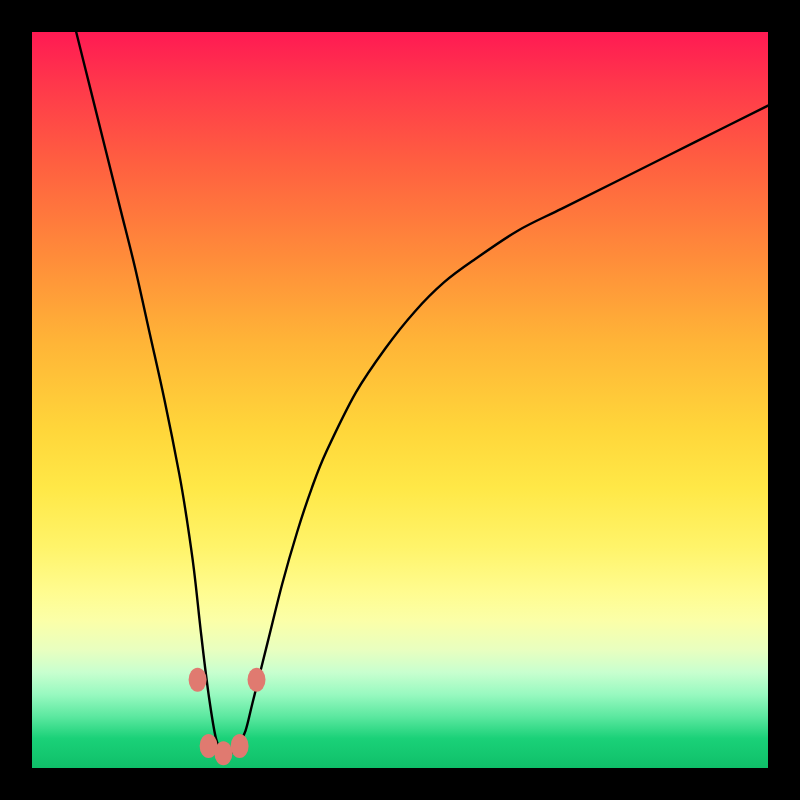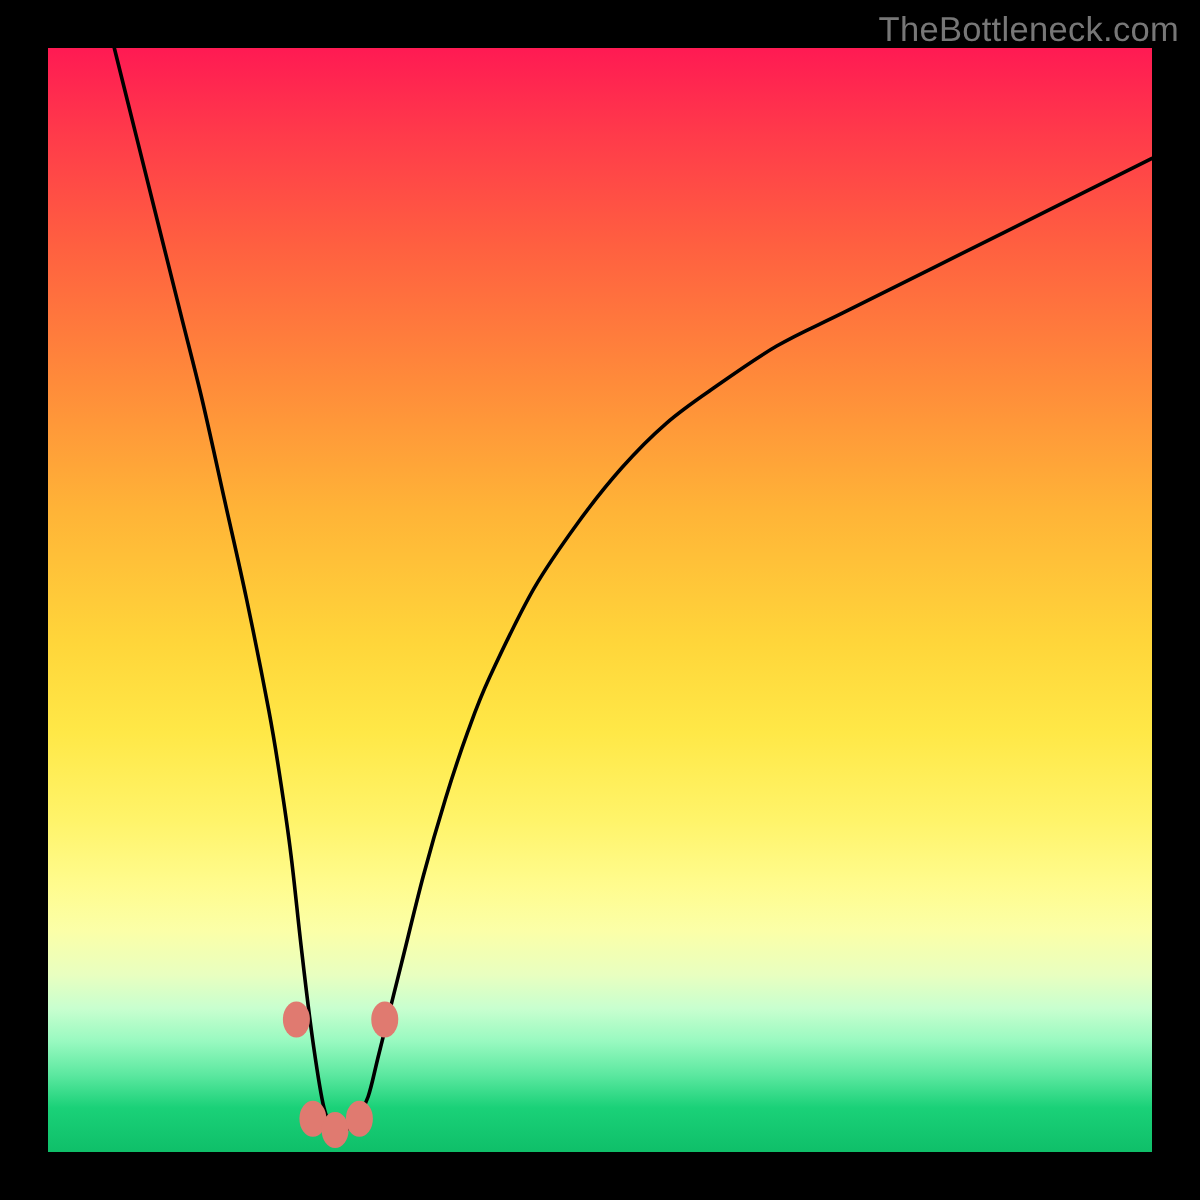--- a/index.html
+++ b/index.html
@@ -62,21 +62,20 @@
   }
   .marker {
     fill: #e07a70;
     stroke: none;
   }
 </style>
 </head>
 <body>
 
 <div class="frame">
-  <div class="watermark">TheBottleneck.com</div>
   <div class="plot-area">
     <svg class="curve" viewBox="0 0 736 736" preserveAspectRatio="none">
       <path id="curve-path" fill="none" stroke="#000" stroke-width="2.4" stroke-linecap="round" stroke-linejoin="round" d="M 44.2 0.0 C 46.6 9.8, 54.0 39.3, 58.9 58.9 C 63.8 78.5, 68.7 98.1, 73.6 117.8 C 78.5 137.4, 83.4 157.0, 88.3 176.6 C 93.2 196.3, 98.1 214.7, 103.0 235.5 C 107.9 256.4, 112.9 279.7, 117.8 301.8 C 122.7 323.8, 127.6 344.7, 132.5 368.0 C 137.4 391.3, 143.5 422.0, 147.2 441.6 C 150.9 461.2, 152.1 469.8, 154.6 485.8 C 157.0 501.7, 159.5 517.7, 161.9 537.3 C 164.4 556.9, 166.8 582.7, 169.3 603.5 C 171.7 624.4, 174.2 645.2, 176.6 662.4 C 179.1 679.6, 181.5 696.7, 184.0 706.6 C 186.5 716.4, 188.9 718.8, 191.4 721.3 C 193.8 723.7, 196.3 722.5, 198.7 721.3 C 201.2 720.1, 203.6 717.6, 206.1 713.9 C 208.5 710.2, 211.0 706.6, 213.4 699.2 C 215.9 691.8, 217.1 684.5, 220.8 669.8 C 224.5 655.0, 230.6 630.5, 235.5 610.9 C 240.4 591.3, 245.3 570.4, 250.2 552.0 C 255.1 533.6, 260.1 516.4, 265.0 500.5 C 269.9 484.5, 274.8 469.8, 279.7 456.3 C 284.6 442.8, 287.0 435.5, 294.4 419.5 C 301.8 403.6, 314.0 377.8, 323.8 360.6 C 333.7 343.5, 343.5 330.0, 353.3 316.5 C 363.1 303.0, 372.9 290.7, 382.7 279.7 C 392.5 268.6, 402.3 258.8, 412.2 250.2 C 422.0 241.7, 429.3 236.7, 441.6 228.2 C 453.9 219.6, 471.0 207.3, 485.8 198.7 C 500.5 190.1, 512.7 185.2, 529.9 176.6 C 547.1 168.1, 566.7 158.2, 588.8 147.2 C 610.9 136.2, 637.9 122.7, 662.4 110.4 C 686.9 98.1, 723.7 79.7, 736.0 73.6"></path>
       <g id="markers">
           <ellipse cx="165.6" cy="647.7" rx="9" ry="12" class="marker"></ellipse>
           <ellipse cx="224.5" cy="647.7" rx="9" ry="12" class="marker"></ellipse>
           <ellipse cx="176.6" cy="713.9" rx="9" ry="12" class="marker"></ellipse>
           <ellipse cx="191.4" cy="721.3" rx="9" ry="12" class="marker"></ellipse>
           <ellipse cx="207.6" cy="713.9" rx="9" ry="12" class="marker"></ellipse>
         </g>

